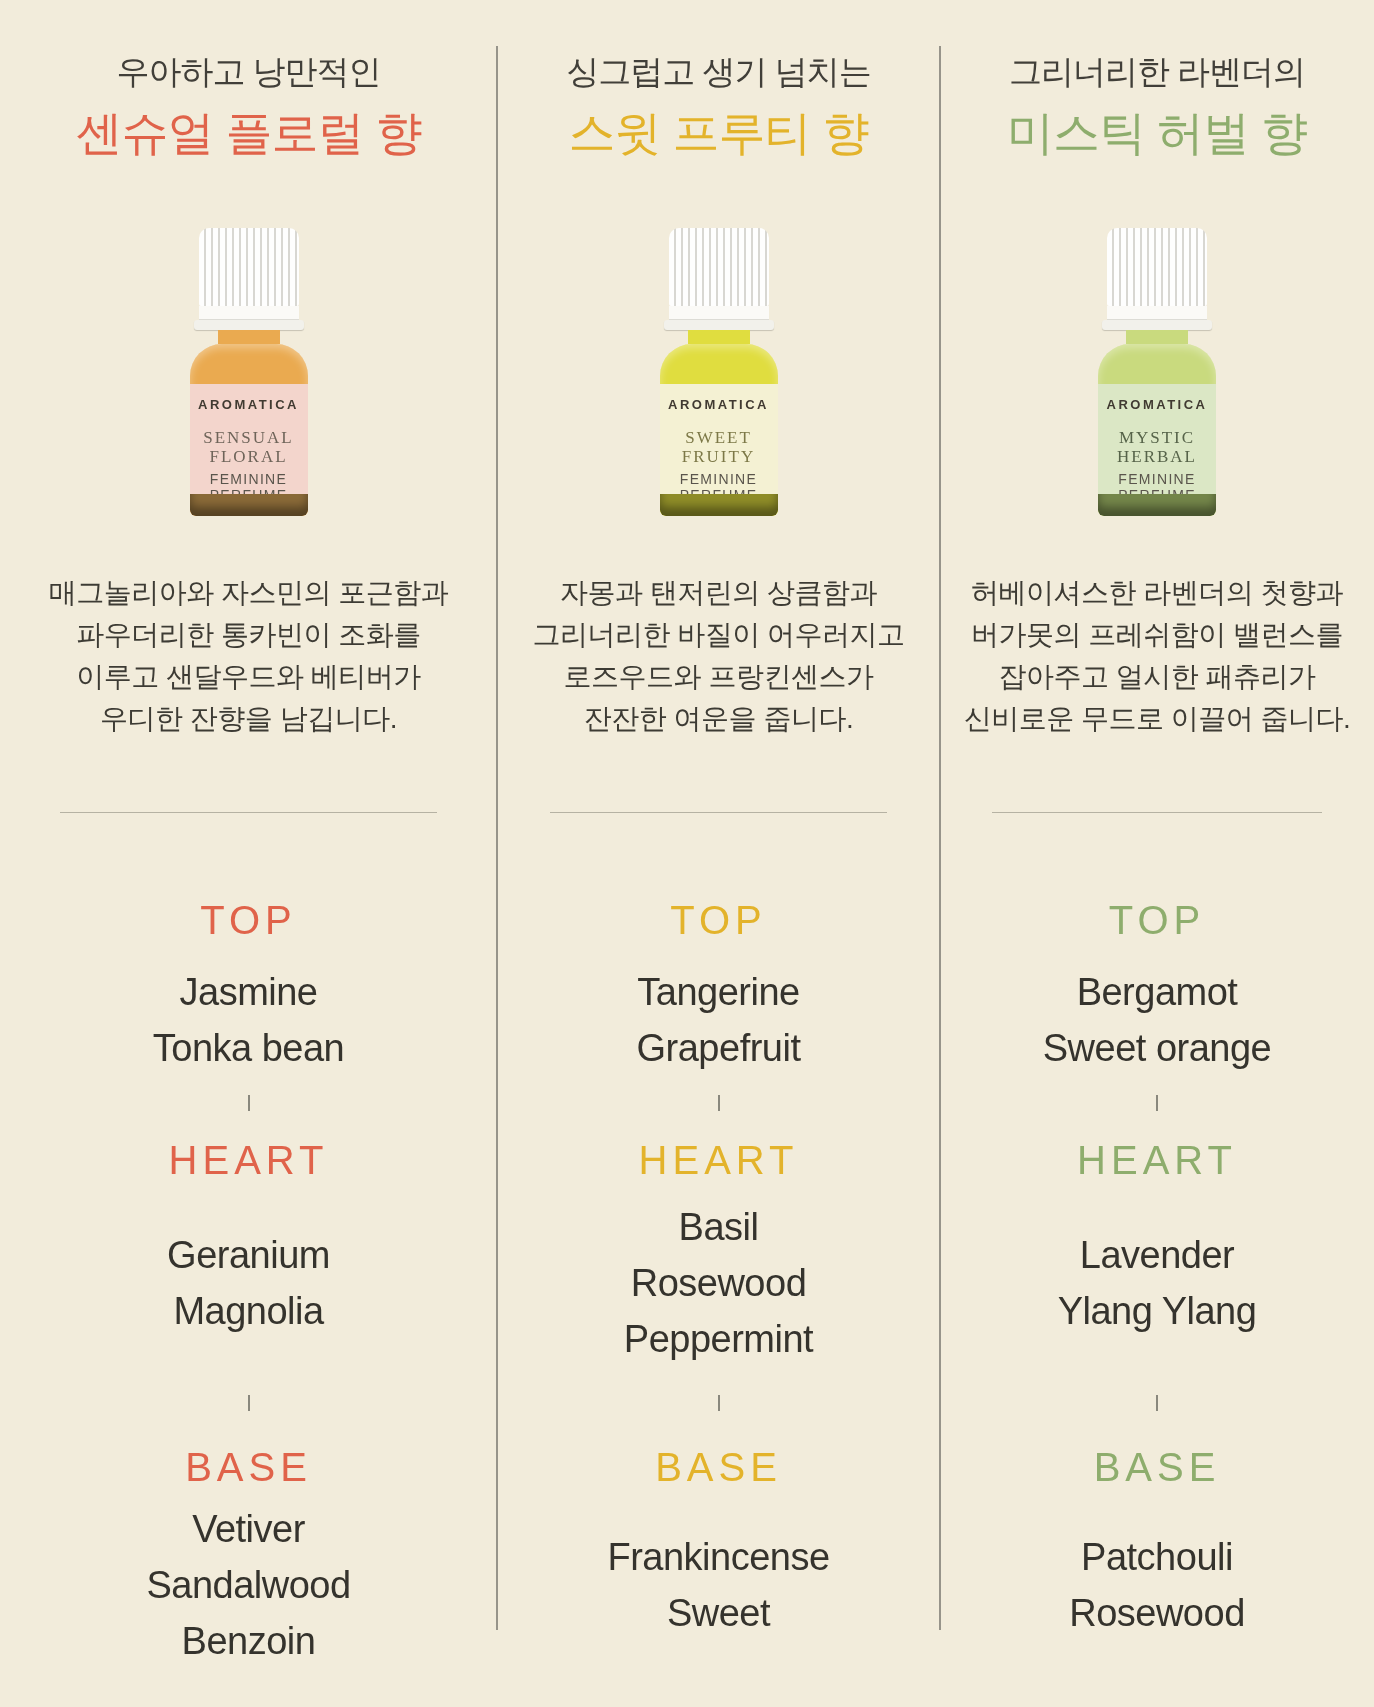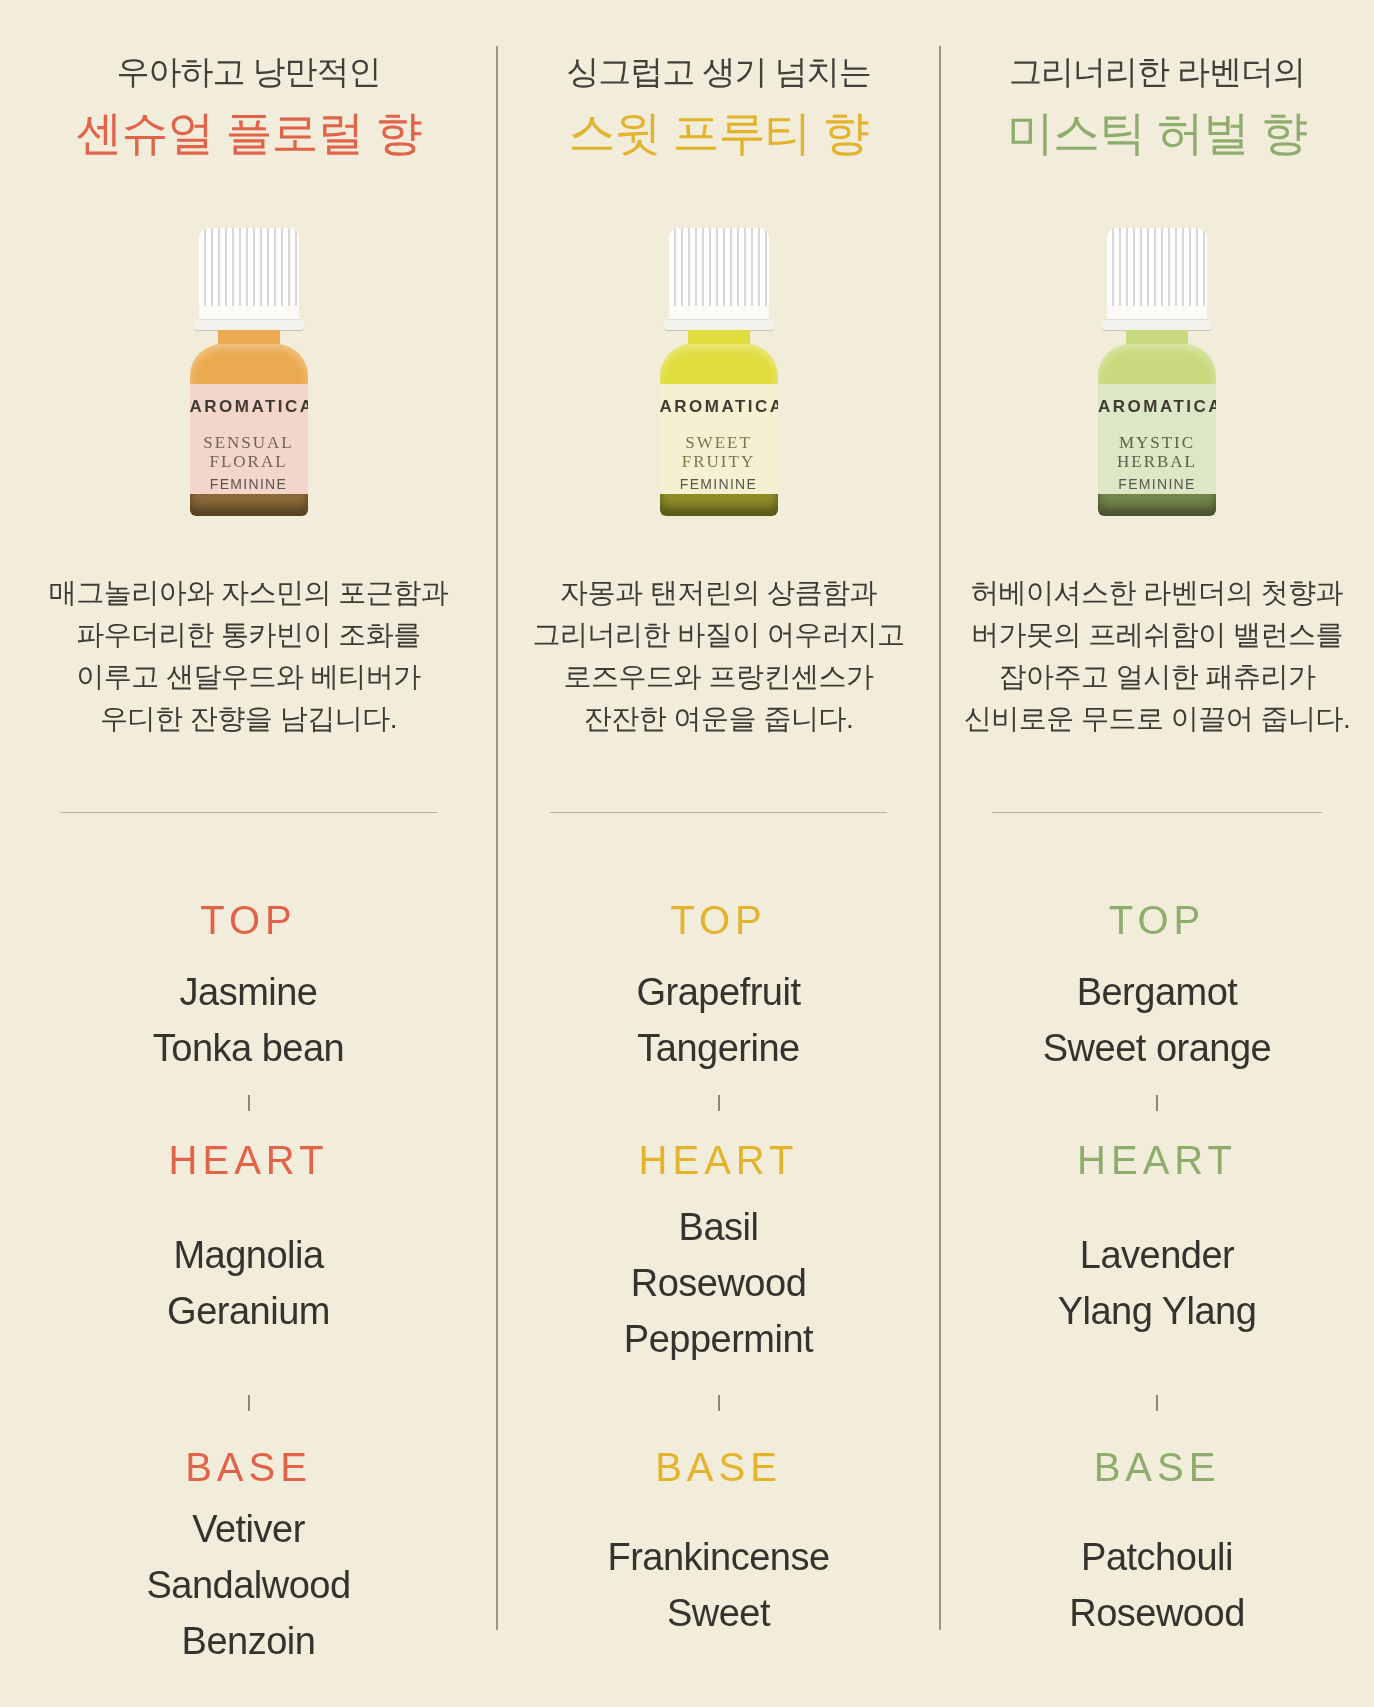--- a/index.html
+++ b/index.html
@@ -29,21 +29,21 @@
   .cap-base { width:100px; height:14px; margin:0 auto; background:#fbfaf7;
               border-bottom:1px solid #dddcd6; }
   .collar { width:110px; height:10px; margin:0 auto; background:#f2f1eb;
             border-radius:3px; box-shadow:0 1px 1px rgba(0,0,0,.18); }
   .neck { width:62px; height:14px; margin:0 auto; background:var(--liquid); }
   .bbody { width:118px; height:172px; margin:0 auto; position:relative;
            background:var(--liquid); border-radius:32px 32px 6px 6px; overflow:hidden;
            box-shadow:inset 0 4px 8px rgba(255,255,255,.35); }
   .blabel { position:absolute; left:0; right:0; top:40px; height:110px;
             background:var(--label-bg); }
-  .brand { margin-top:13px; font-size:17px; letter-spacing:2.5px; font-weight:700;
+  .brand { margin-top:13px; font-size:13px; letter-spacing:2.5px; font-weight:700;
            color:#403a31; }
   .bname { margin-top:16px; }
   .bname-line { font-family:"Liberation Serif","DejaVu Serif",serif; font-size:17px;
                 line-height:19px; letter-spacing:2px; color:var(--label-text); }
   .bsub { margin-top:5px; font-size:14px; letter-spacing:1.3px; color:#5a554c; }
   .bbottom { position:absolute; left:0; right:0; bottom:0; height:22px;
              background:var(--liquid-deep); border-radius:0 0 6px 6px;
              box-shadow:inset 0 -9px 10px rgba(0,0,0,.38); }
 
   
@@ -107,22 +107,22 @@
     <div class="notes">
       <div class="hr"></div>
       <div class="note-label top-label">TOP</div>
       <div class="note-items top-items">
         <div class="note-item">Jasmine</div>
         <div class="note-item">Tonka bean</div>
       </div>
       <div class="tick tick-1"></div>
       <div class="note-label heart-label">HEART</div>
       <div class="note-items heart-items">
+        <div class="note-item">Geranium</div>
         <div class="note-item">Magnolia</div>
-        <div class="note-item">Geranium</div>
       </div>
       <div class="tick tick-2"></div>
       <div class="note-label base-label">BASE</div>
       <div class="note-items base-items">
         <div class="note-item">Vetiver</div>
         <div class="note-item">Sandalwood</div>
         <div class="note-item">Benzoin</div>
       </div>
     </div>
   </div>
@@ -151,22 +151,22 @@
 
     <div class="desc">자몽과 탠저린의 상큼함과
 그리너리한 바질이 어우러지고
 로즈우드와 프랑킨센스가
 잔잔한 여운을 줍니다.</div>
 
     <div class="notes">
       <div class="hr"></div>
       <div class="note-label top-label">TOP</div>
       <div class="note-items top-items">
+        <div class="note-item">Tangerine</div>
         <div class="note-item">Grapefruit</div>
-        <div class="note-item">Tangerine</div>
       </div>
       <div class="tick tick-1"></div>
       <div class="note-label heart-label">HEART</div>
       <div class="note-items heart-items">
         <div class="note-item">Basil</div>
         <div class="note-item">Rosewood</div>
         <div class="note-item">Peppermint</div>
       </div>
       <div class="tick tick-2"></div>
       <div class="note-label base-label">BASE</div>

